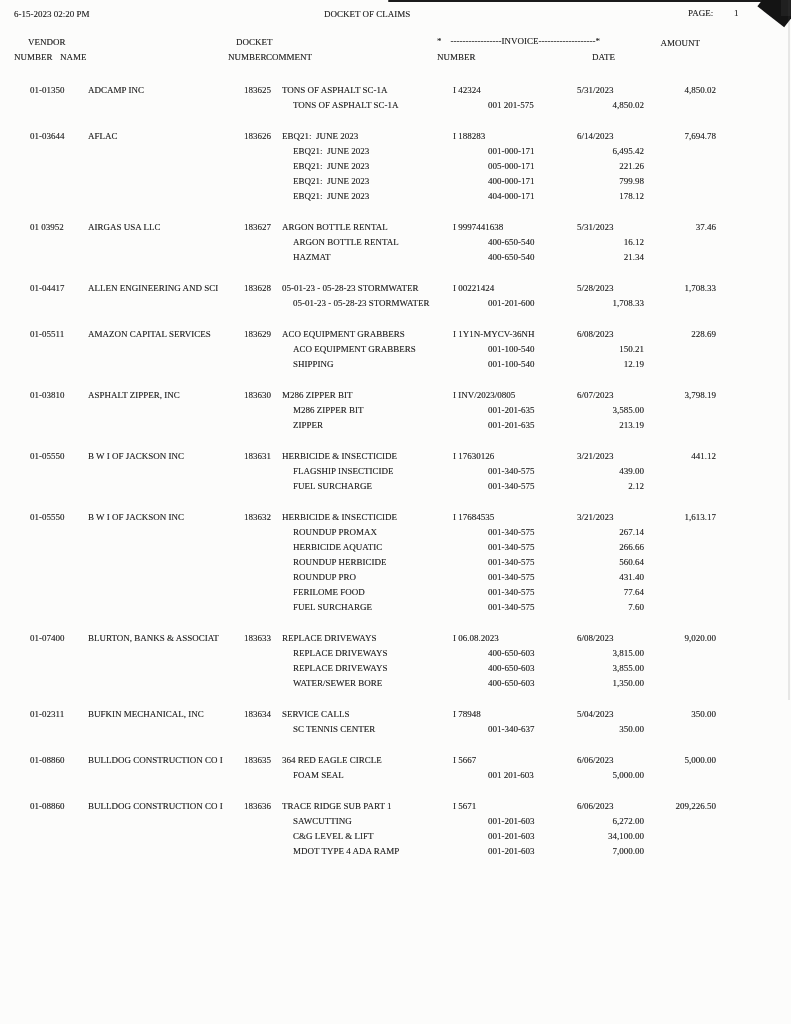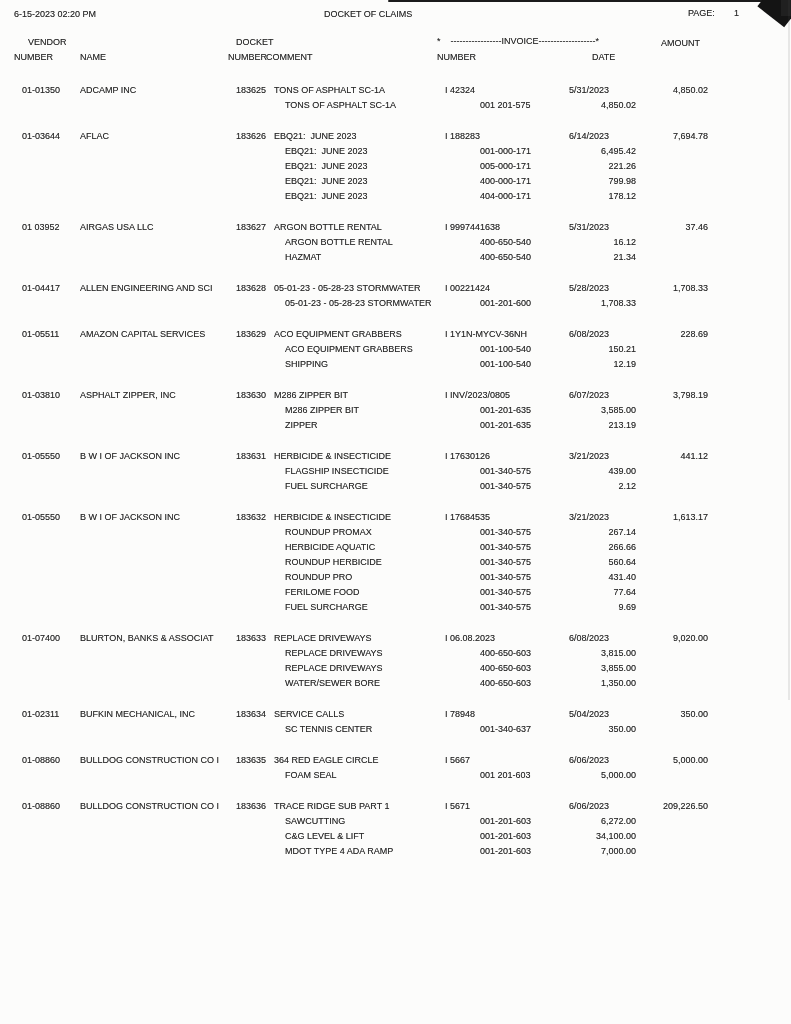--- a/index.html
+++ b/index.html
@@ -1,43 +1,43 @@
 <!DOCTYPE html>
 <html><head>
 <meta charset="utf-8">
 <style>
   html,body{margin:0;padding:0;background:#ffffff;}
   .page{
     position:relative;
     width:791px;height:1024px;
     background:#fcfcfb;
     overflow:hidden;
-    font-family:Liberation Sans, sans-serif;
+    font-family:Liberation Serif, serif;
     font-size:9px;
     color:#2b2b2b;
     text-shadow:0 0 .5px rgba(43,43,43,.55);
   }
   .abs{position:absolute;white-space:pre;}
   
   .printed-dt{left:14px;top:9px;}
   .title{left:324px;top:9px;}
   .page-label{left:688px;top:8px;}
   .page-num{left:734px;top:8px;}
   .h-vendor{left:28px;top:37px;}
   .h-docket{left:236px;top:37px;text-align:center;}
   .h-invoice-band{left:437px;top:36px;letter-spacing:0;}
   .h-vnum{left:14px;top:52px;}
-  .h-name{left:80px;top:52px;}
+  .h-name{left:60px;top:52px;}
   .h-dnum{left:228px;top:52px;}
   .h-comment{left:266px;top:52px;}
   .h-inum{left:437px;top:52px;}
   .h-date{left:592px;top:52px;}
   .h-amount{left:620px;top:38px;width:80px;text-align:right;}
   
-  .claims{position:absolute;left:8px;top:85px;width:748px;}
+  .claims{position:absolute;left:16px;top:85px;width:748px;}
   .claim{margin:0 0 16px 0;}
   .line{position:relative;height:15px;}
   .c{position:absolute;top:0;white-space:pre;}
   .vendor-no{left:14px;}
   .vendor-name{left:72px;}
   .docket-no{left:228px;}
   .comment{left:266px;}
   .invoice-no{left:437px;}
   .inv-date{left:561px;}
   .inv-amount{left:620px;width:80px;text-align:right;}
@@ -278,21 +278,21 @@
 
   <div class="line">
     <span class="c sub-comment">FERILOME FOOD</span>
     <span class="c account">001-340-575</span>
     <span class="c sub-amount">77.64</span>
   </div>
 
   <div class="line">
     <span class="c sub-comment">FUEL SURCHARGE</span>
     <span class="c account">001-340-575</span>
-    <span class="c sub-amount">9.69</span>
+    <span class="c sub-amount">7.60</span>
   </div>
 </div>
 
   <div class="claim">
     <div class="line">
       <span class="c vendor-no">01-07400</span>
       <span class="c vendor-name">BLURTON, BANKS &amp; ASSOCIAT</span>
       <span class="c docket-no">183633</span>
       <span class="c comment">REPLACE DRIVEWAYS</span>
       <span class="c invoice-no">I 06.08.2023</span>

